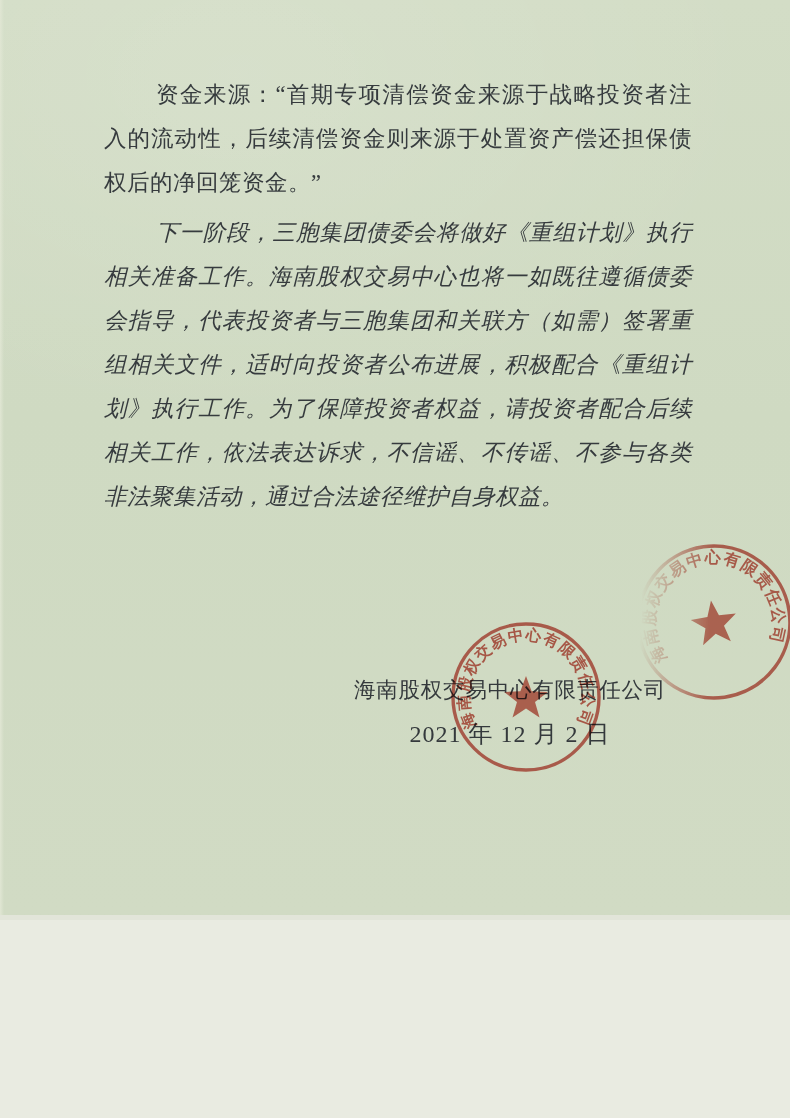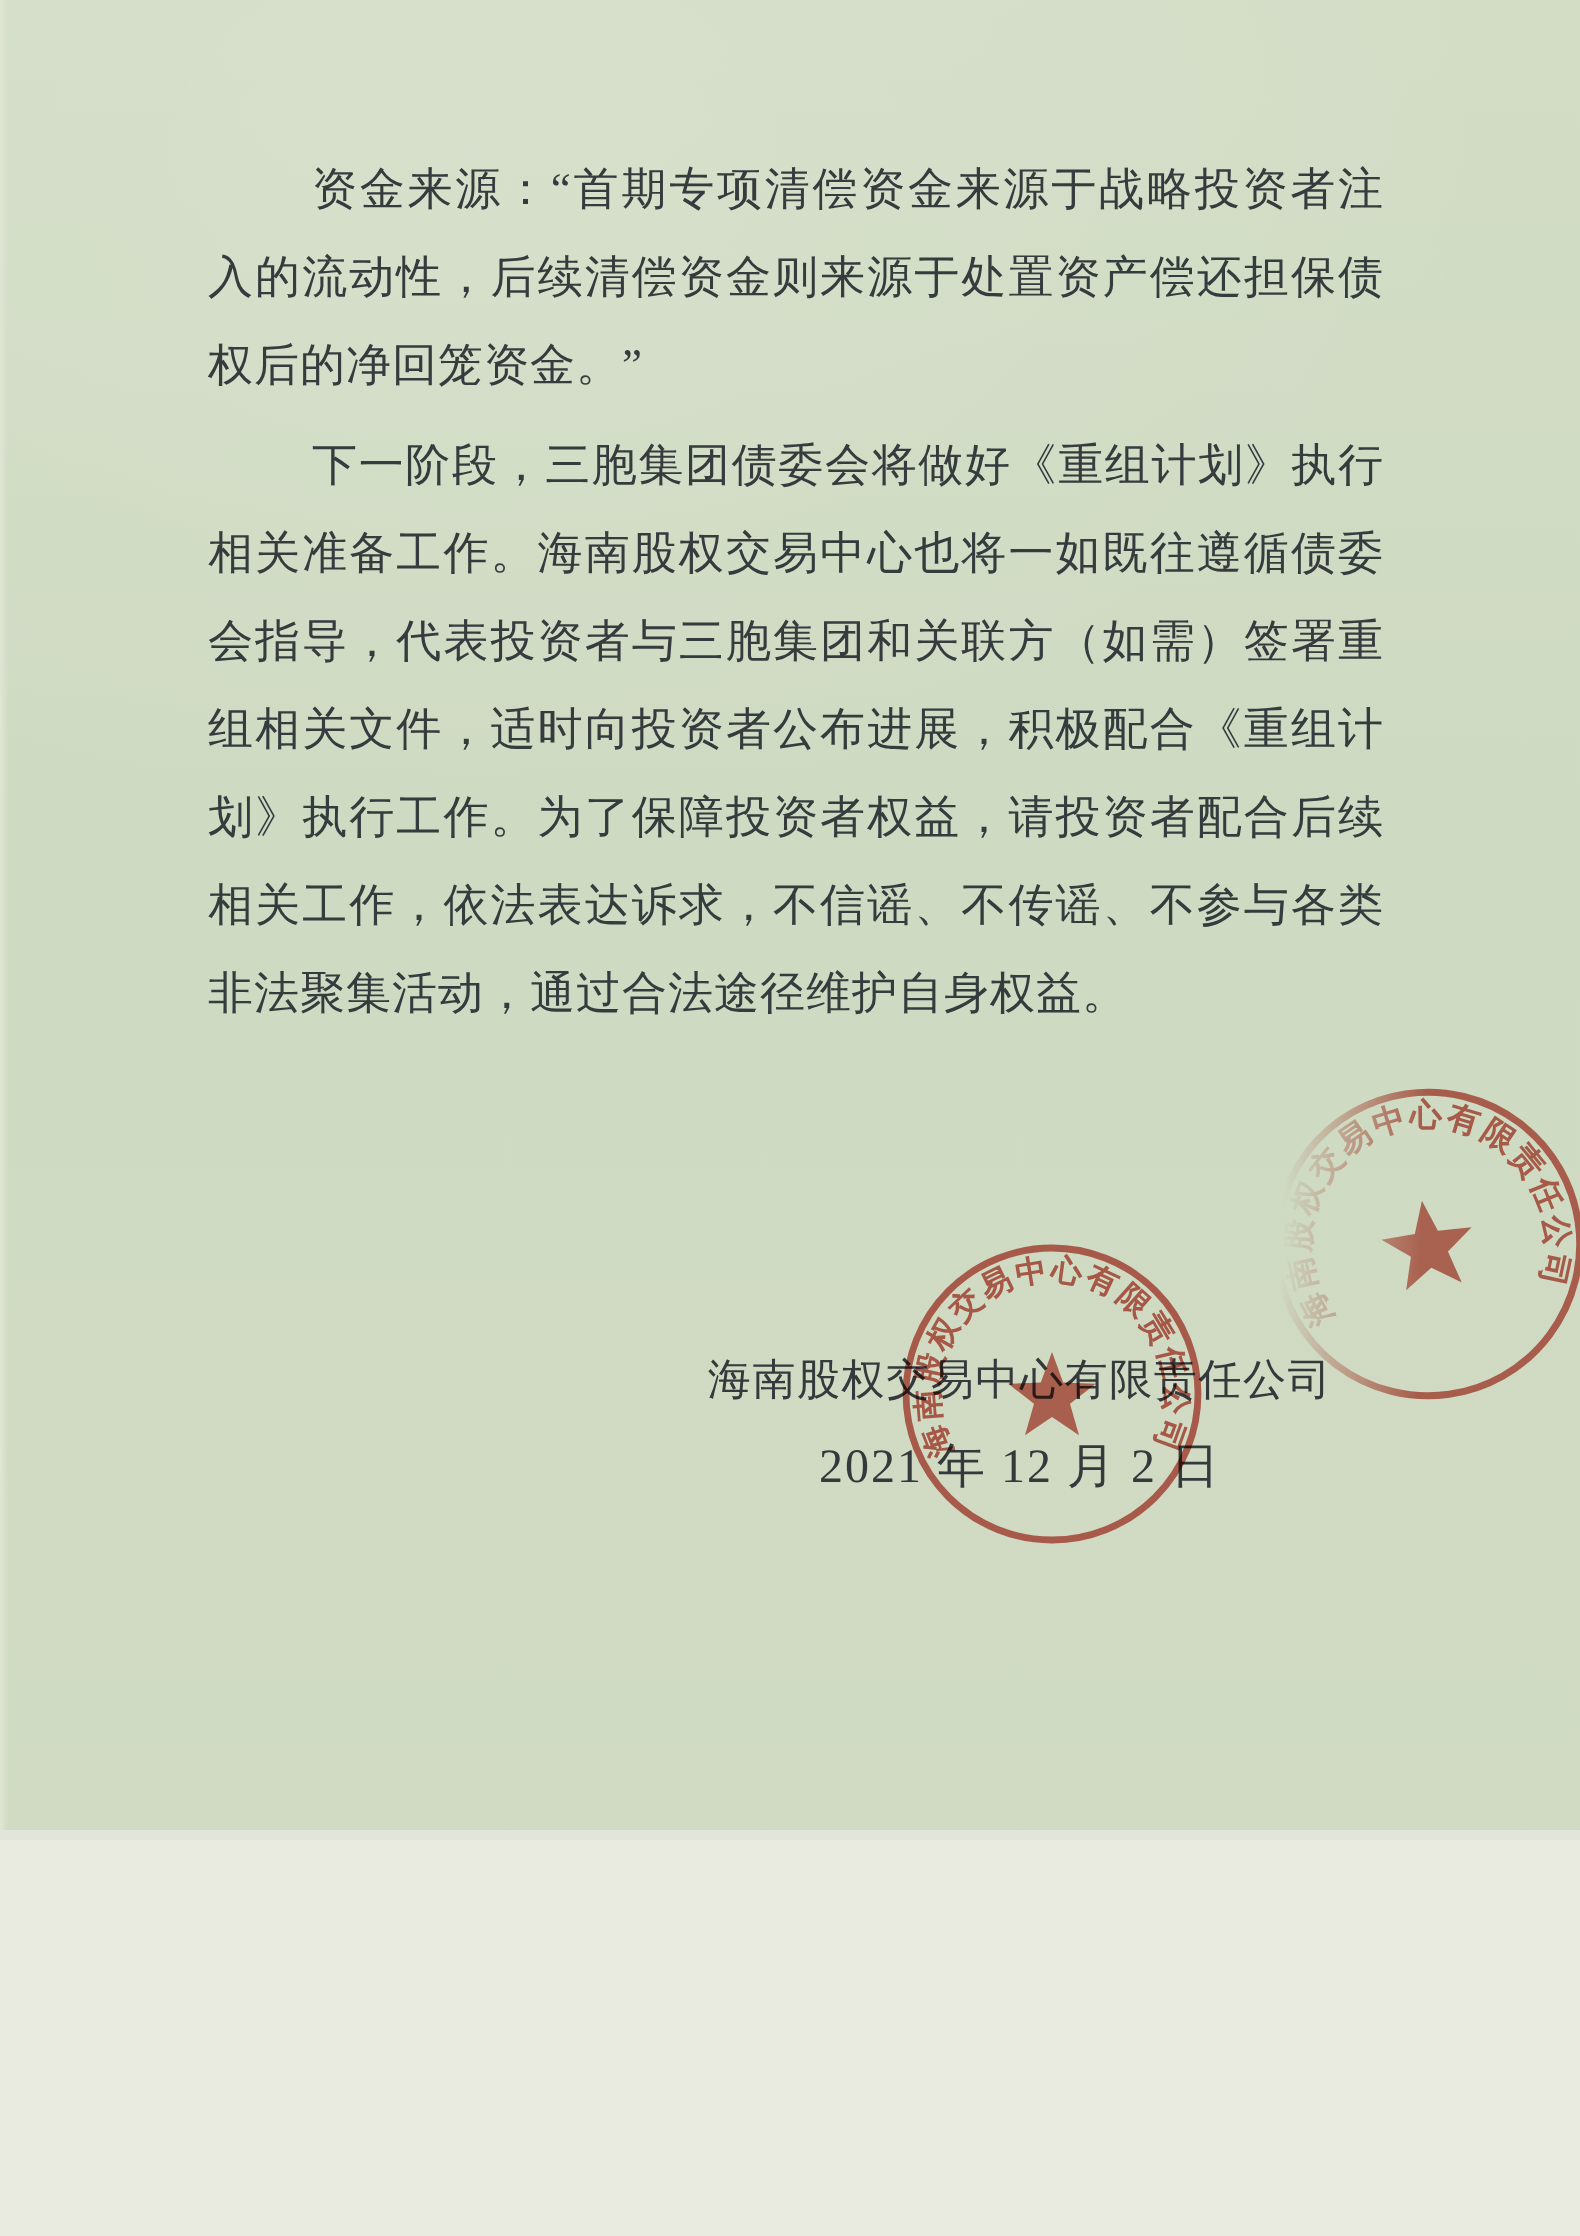--- a/index.html
+++ b/index.html
@@ -22,21 +22,21 @@
     opacity:.6;
   }
   .body-text{
     position:absolute;left:104px;top:73px;width:588px;
     color:#363b3e;
     font-size:22.5px;line-height:44px;
     text-align:justify;
     letter-spacing:0.5px;
   }
   .body-text p{margin:0 0 6px 0;text-indent:52px;}
-  .body-text p:last-child{margin-bottom:0;}
+  .body-text p:last-child{margin-bottom:0;font-style:italic;}
   .signature{
     position:absolute;left:352px;top:674px;width:316px;
     text-align:center;color:#34393c;
   }
   .signature .company{font-size:21.5px;letter-spacing:0.8px;line-height:32px;}
   .signature .date{font-size:24px;letter-spacing:1px;line-height:32px;margin-top:12px;}
   .page-number{
     position:absolute;left:0;top:996px;width:100%;
     text-align:center;transform:translateX(-10px);
     font-size:17px;color:#4c524d;

